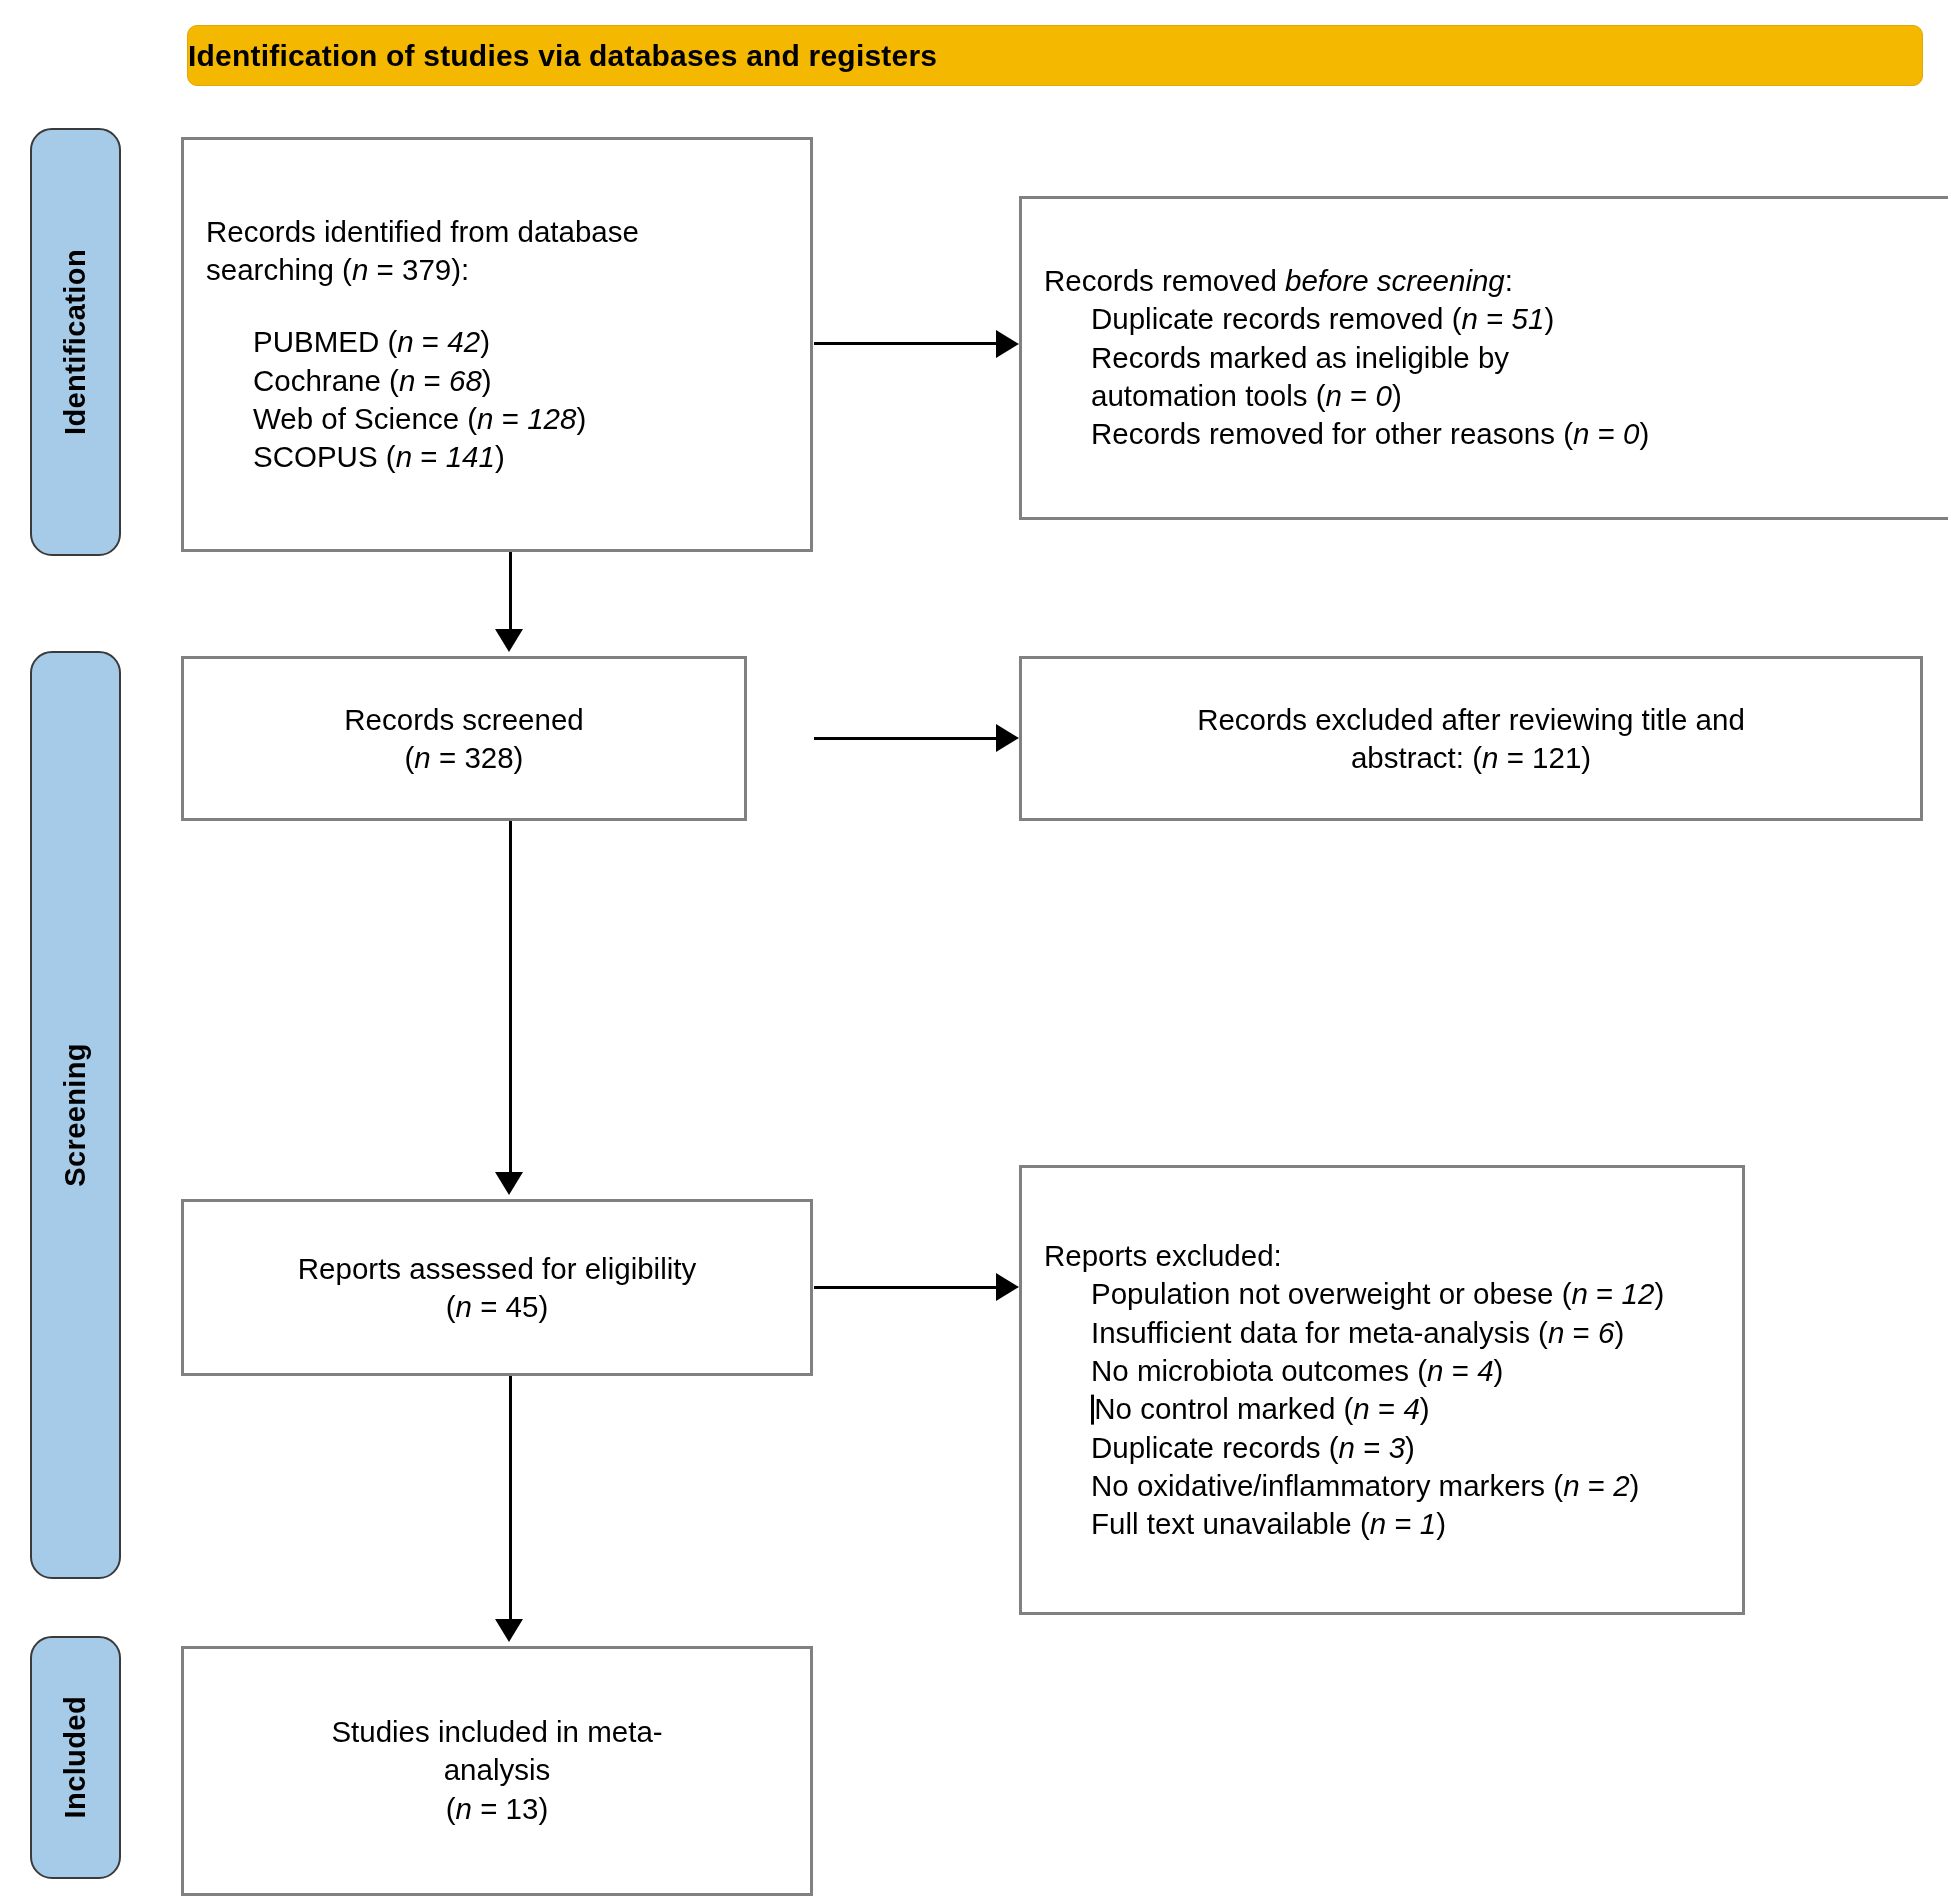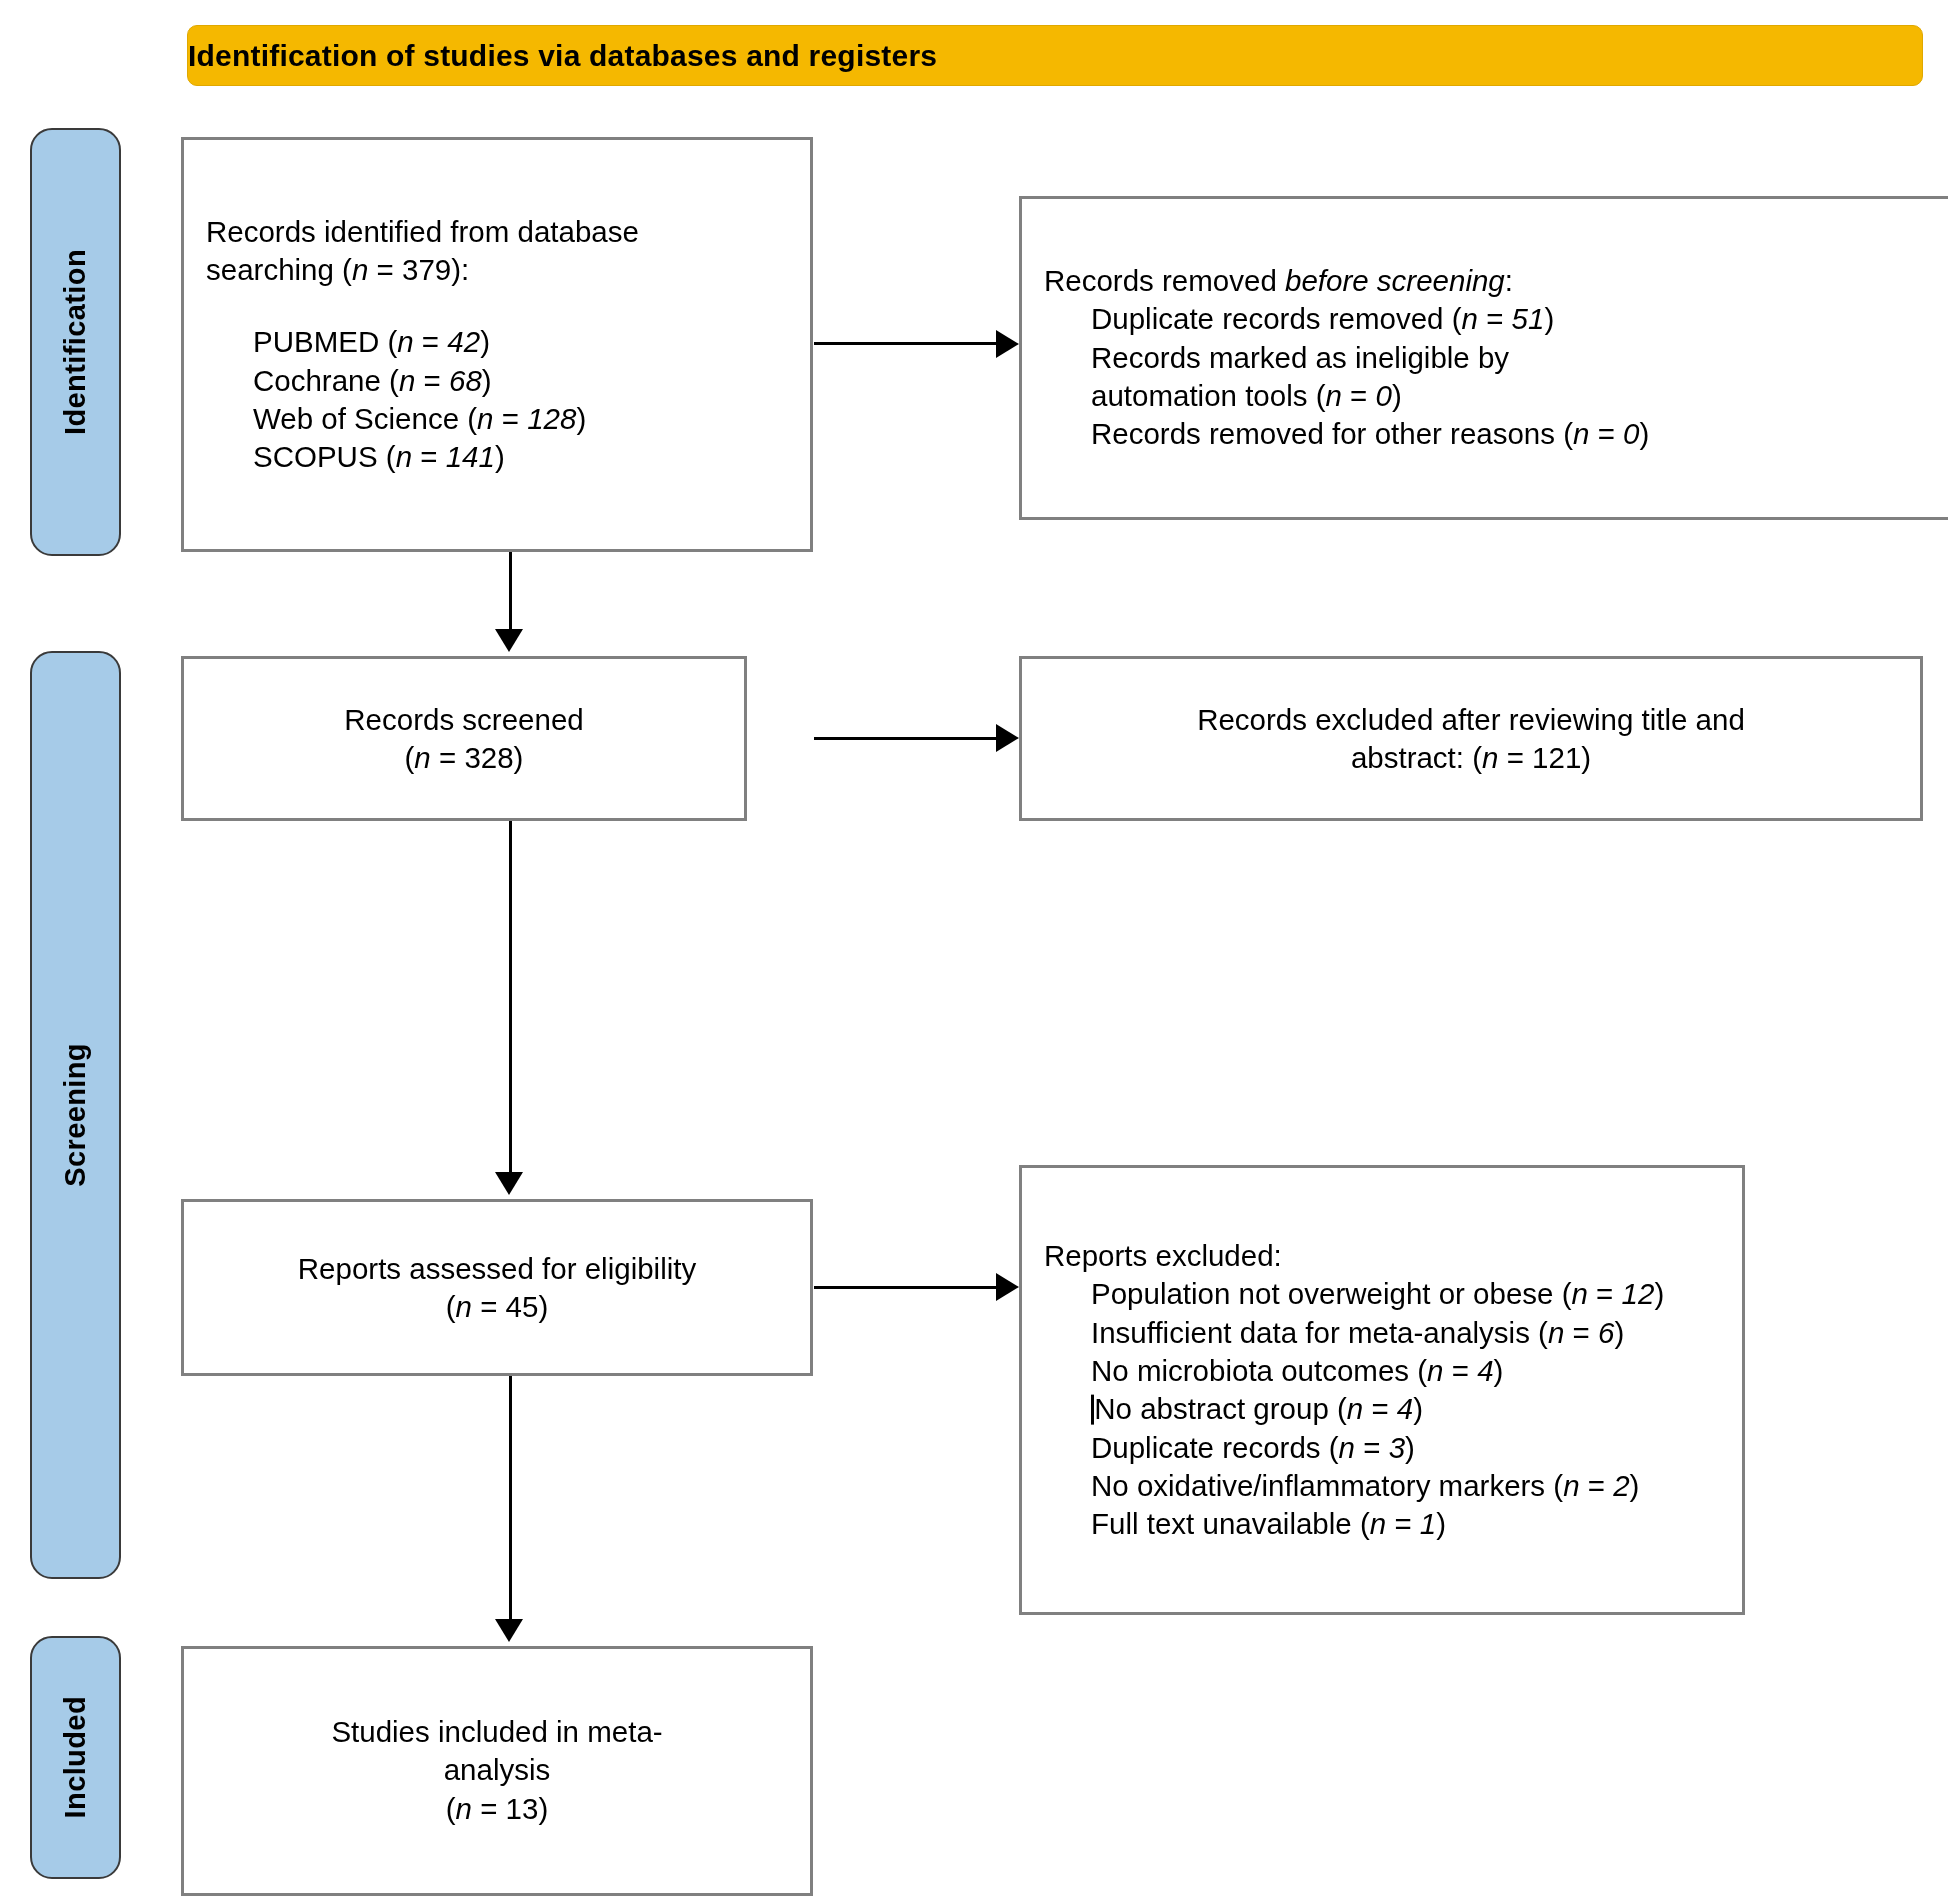--- a/index.html
+++ b/index.html
@@ -219,21 +219,21 @@
     </div>
   </div>
 
   <div class="flow-box" id="box-excluded-reports">
     <div class="box-inner left">
       <div>Reports excluded:</div>
       <div class="hang">
         <div><span>Population not overweight or obese (</span><i class="nvar">n</i> = <i class="nvar">12</i><span>)</span></div>
         <div><span>Insufficient data for meta-analysis (</span><i class="nvar">n</i> = <i class="nvar">6</i><span>)</span></div>
         <div><span>No microbiota outcomes (</span><i class="nvar">n</i> = <i class="nvar">4</i><span>)</span></div>
-        <div><span class="caret"></span><span>No abstract group (</span><i class="nvar">n</i> = <i class="nvar">4</i><span>)</span></div>
+        <div><span class="caret"></span><span>No control marked (</span><i class="nvar">n</i> = <i class="nvar">4</i><span>)</span></div>
         <div><span>Duplicate records (</span><i class="nvar">n</i> = <i class="nvar">3</i><span>)</span></div>
         <div><span>No oxidative/inflammatory markers (</span><i class="nvar">n</i> = <i class="nvar">2</i><span>)</span></div>
         <div><span>Full text unavailable (</span><i class="nvar">n</i> = <i class="nvar">1</i><span>)</span></div>
       </div>
     </div>
   </div>
 
   <div class="flow-box" id="box-included">
     <div class="box-inner center">
       <div>Studies included in meta-</div>

